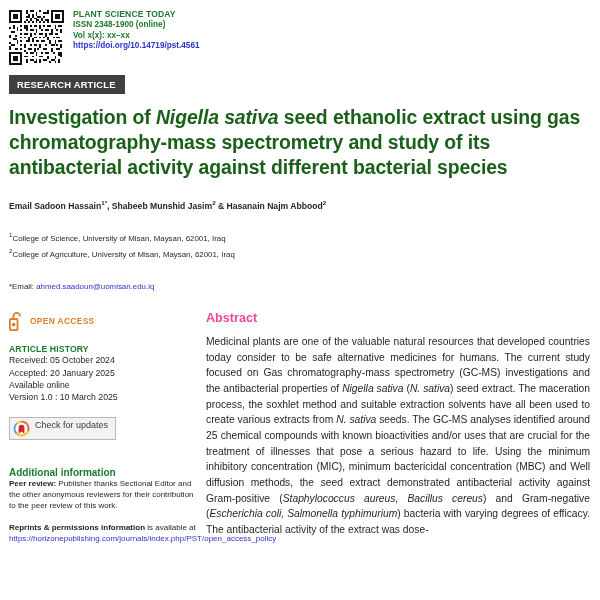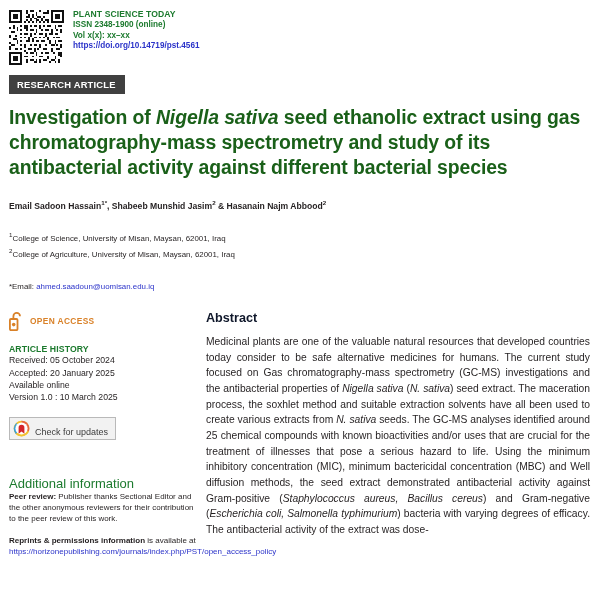--- a/index.html
+++ b/index.html
@@ -132,49 +132,49 @@
     color: #1c7a2e; letter-spacing: .1px;
   }
   .hist-line {
     font-size: 8.7px;
     line-height: 1.42;
     color: #231f20;
   }
 
   .crossmark {
     margin-top: 13px;
-    display: inline-flex; align-items: flex-end;
+    display: inline-flex; align-items: flex-start;
     border: 1px solid #b9b9b9;
     background: #f2f2f2;
     padding: 2px 7px 2px 3px;
   }
   .cm-icon { width: 17px; height: 17px; flex: 0 0 17px; }
   .cm-label {
     margin-left: 5px;
     font-size: 9px; color: #3c3c3c;
   }
 
   .addl-head {
-    margin-top: 35px;
-    font-size: 13px; font-weight: normal; color: #1c7a2e;
+    margin-top: 26px;
+    font-size: 10px; font-weight: bold; color: #1c7a2e;
   }
   .addl-body {
     font-size: 8px; line-height: 1.4; color: #231f20;
   }
   .addl-body b { font-weight: bold; }
   .reprints {
     margin-top: 11px;
     font-size: 8px; line-height: 1.4; color: #231f20;
   }
   .reprints b { font-weight: bold; }
   .reprints .lnk { color: #2b33c9; }
 
   
   .abs-head {
-    font-size: 12.6px; font-weight: bold; color: #0f172a;
+    font-size: 12.6px; font-weight: bold; color: #ec4899;
     margin-top: 1px;
   }
   .abs-body {
     margin-top: 9px;
     font-size: 10.3px;
     line-height: 1.52;
     text-align: justify;
     color: #231f20;
     hyphens: none;
   }

